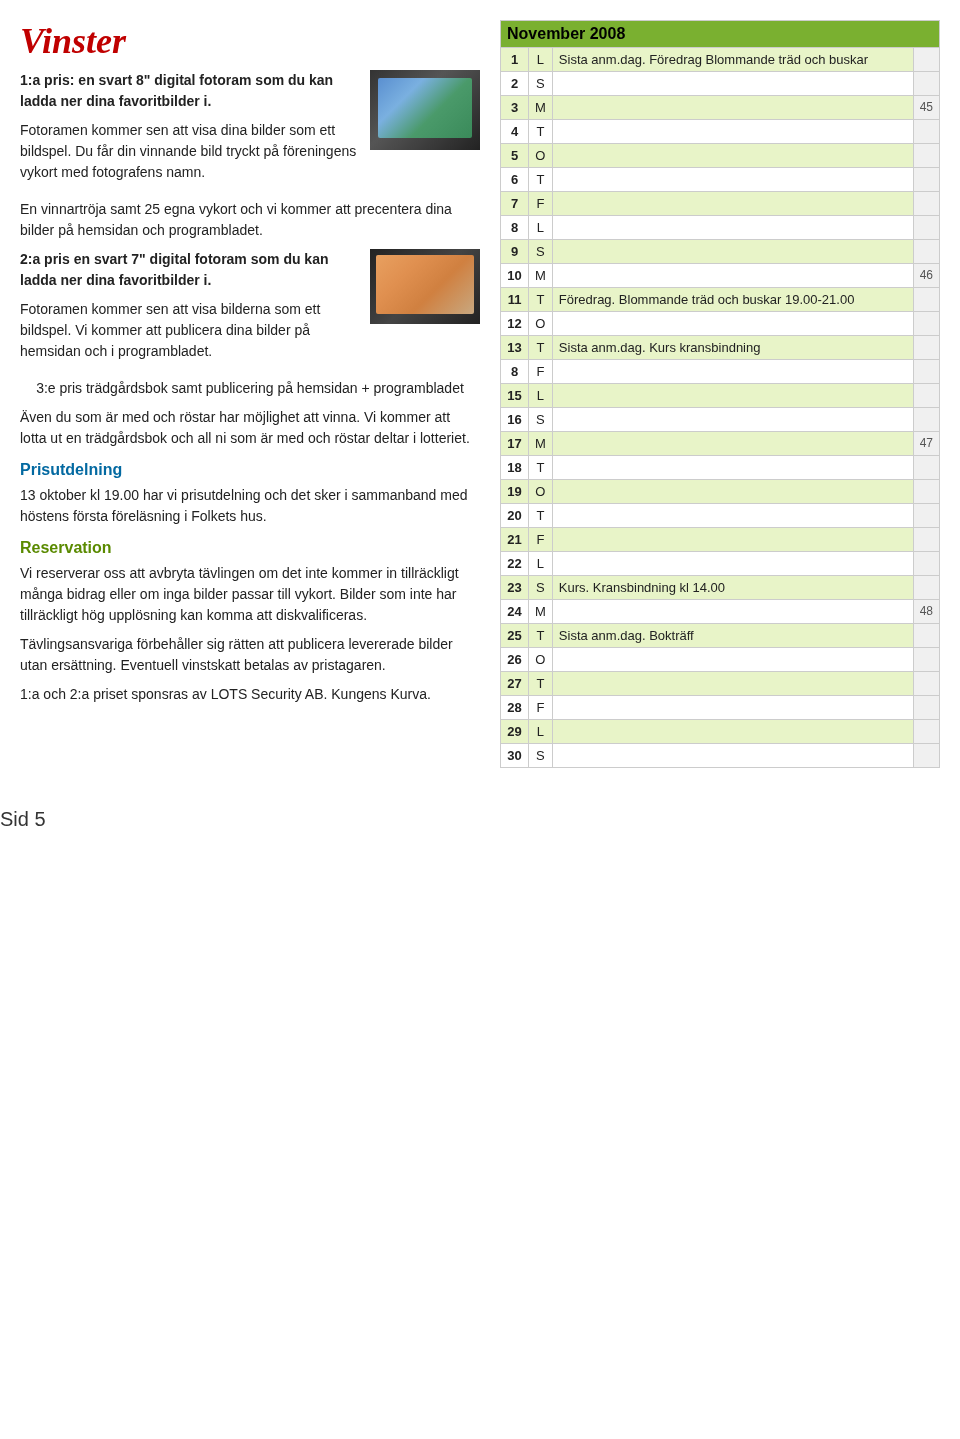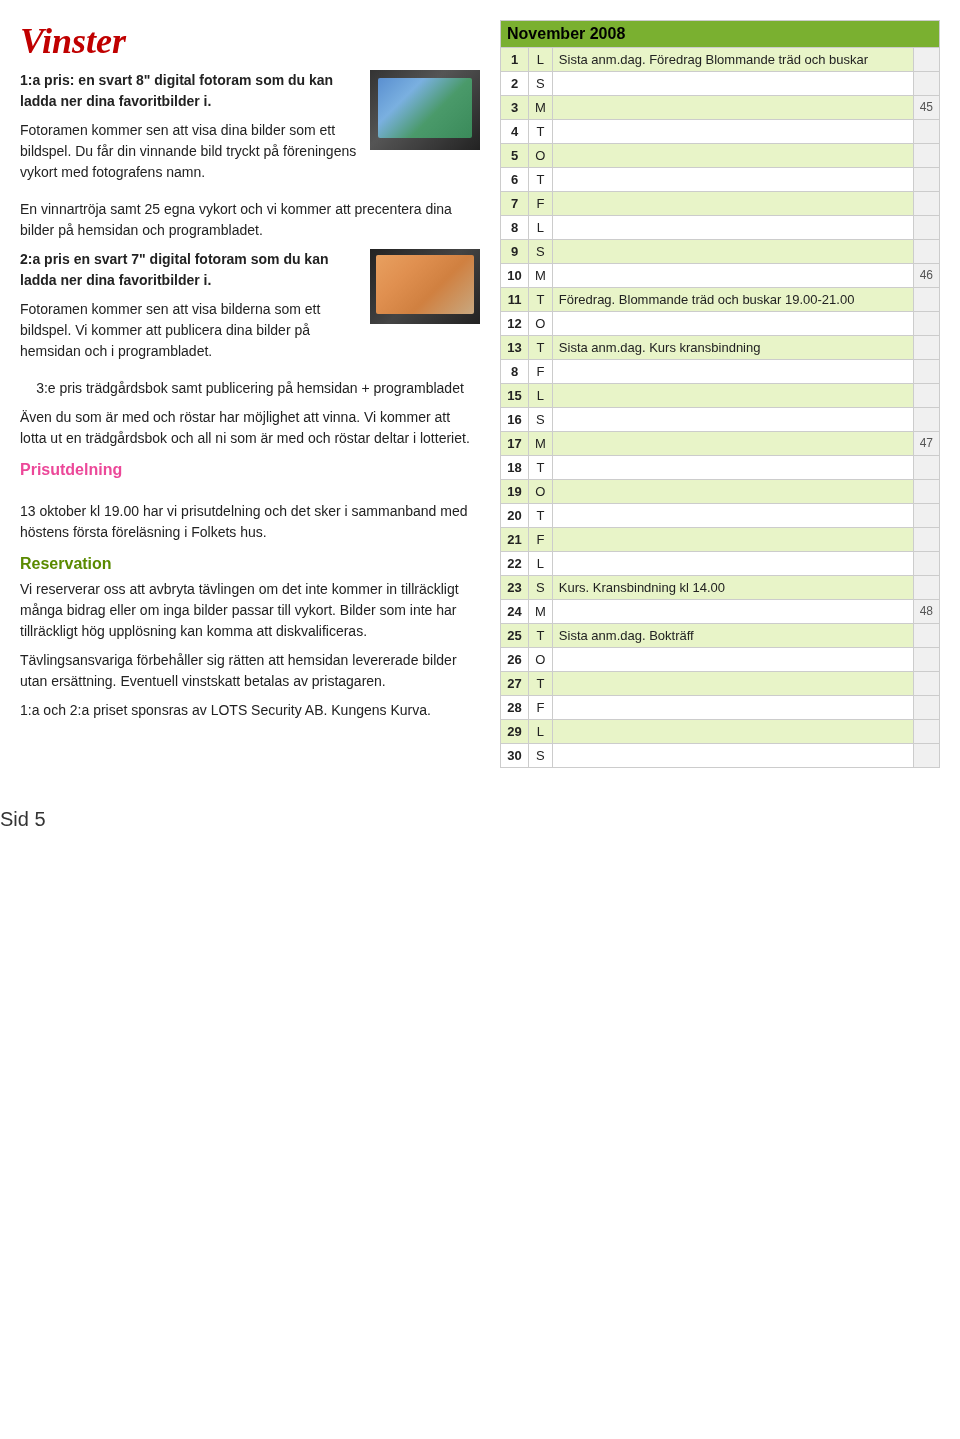--- a/index.html
+++ b/index.html
@@ -92,24 +92,24 @@
     }
     .frame-img-2::before {
       content: '';
       position: absolute;
       top: 6px; left: 6px; right: 6px; bottom: 10px;
       background: linear-gradient(135deg, #e8a060 0%, #e09050 30%, #d08040 60%, #c8a880 100%);
       border-radius: 2px;
     }
     .section-heading {
       font-weight: bold;
-      color: #ec4899;
+      color: #0369a1;
       font-size: 16px;
       margin-top: 12px;
-      margin-bottom: 22px;
+      margin-bottom: 6px;
     }
     .reservation-heading {
       font-weight: bold;
       color: #5a8a00;
       font-size: 16px;
       margin-top: 12px;
       margin-bottom: 6px;
     }
     
     .right-column {
@@ -191,21 +191,21 @@
     <p style="margin-top:8px;text-align:center;">3:e pris trädgårdsbok samt publicering på hemsidan + programbladet</p>
 
     <p style="margin-top:8px;">Även du som är med och röstar har möj­lighet att vinna. Vi kommer att lotta ut en trädgårdsbok och all ni som är med och röstar deltar i lotteriet.</p>
 
     <div class="section-heading">Prisutdelning</div>
     <p>13 oktober kl 19.00 har vi prisutdelning och det sker i sammanband med höstens första föreläsning i Folkets hus.</p>
 
     <div class="reservation-heading">Reservation</div>
     <p>Vi reserverar oss att avbryta tävlingen om det inte kommer in tillräckligt många bidrag eller om inga bilder passar till vykort. Bilder som inte har tillräckligt hög upplösning kan komma att diskvalificeras.</p>
 
-    <p style="margin-top:8px;">Tävlingsansvariga förbehåller sig rätten att hemsidan levererade bilder utan ersättning. Eventuell vinstskatt betalas av pristagaren.</p>
+    <p style="margin-top:8px;">Tävlingsansvariga förbehåller sig rätten att publicera levererade bilder utan ersättning. Eventuell vinstskatt betalas av pristagaren.</p>
 
     <p style="margin-top:8px;">1:a och 2:a priset sponsras av LOTS Security AB. Kungens Kurva.</p>
   </div>
 
   <div class="right-column">
     <table class="calendar-table">
       <thead>
         <tr>
           <td colspan="4" class="calendar-header">November 2008</td>
         </tr>

